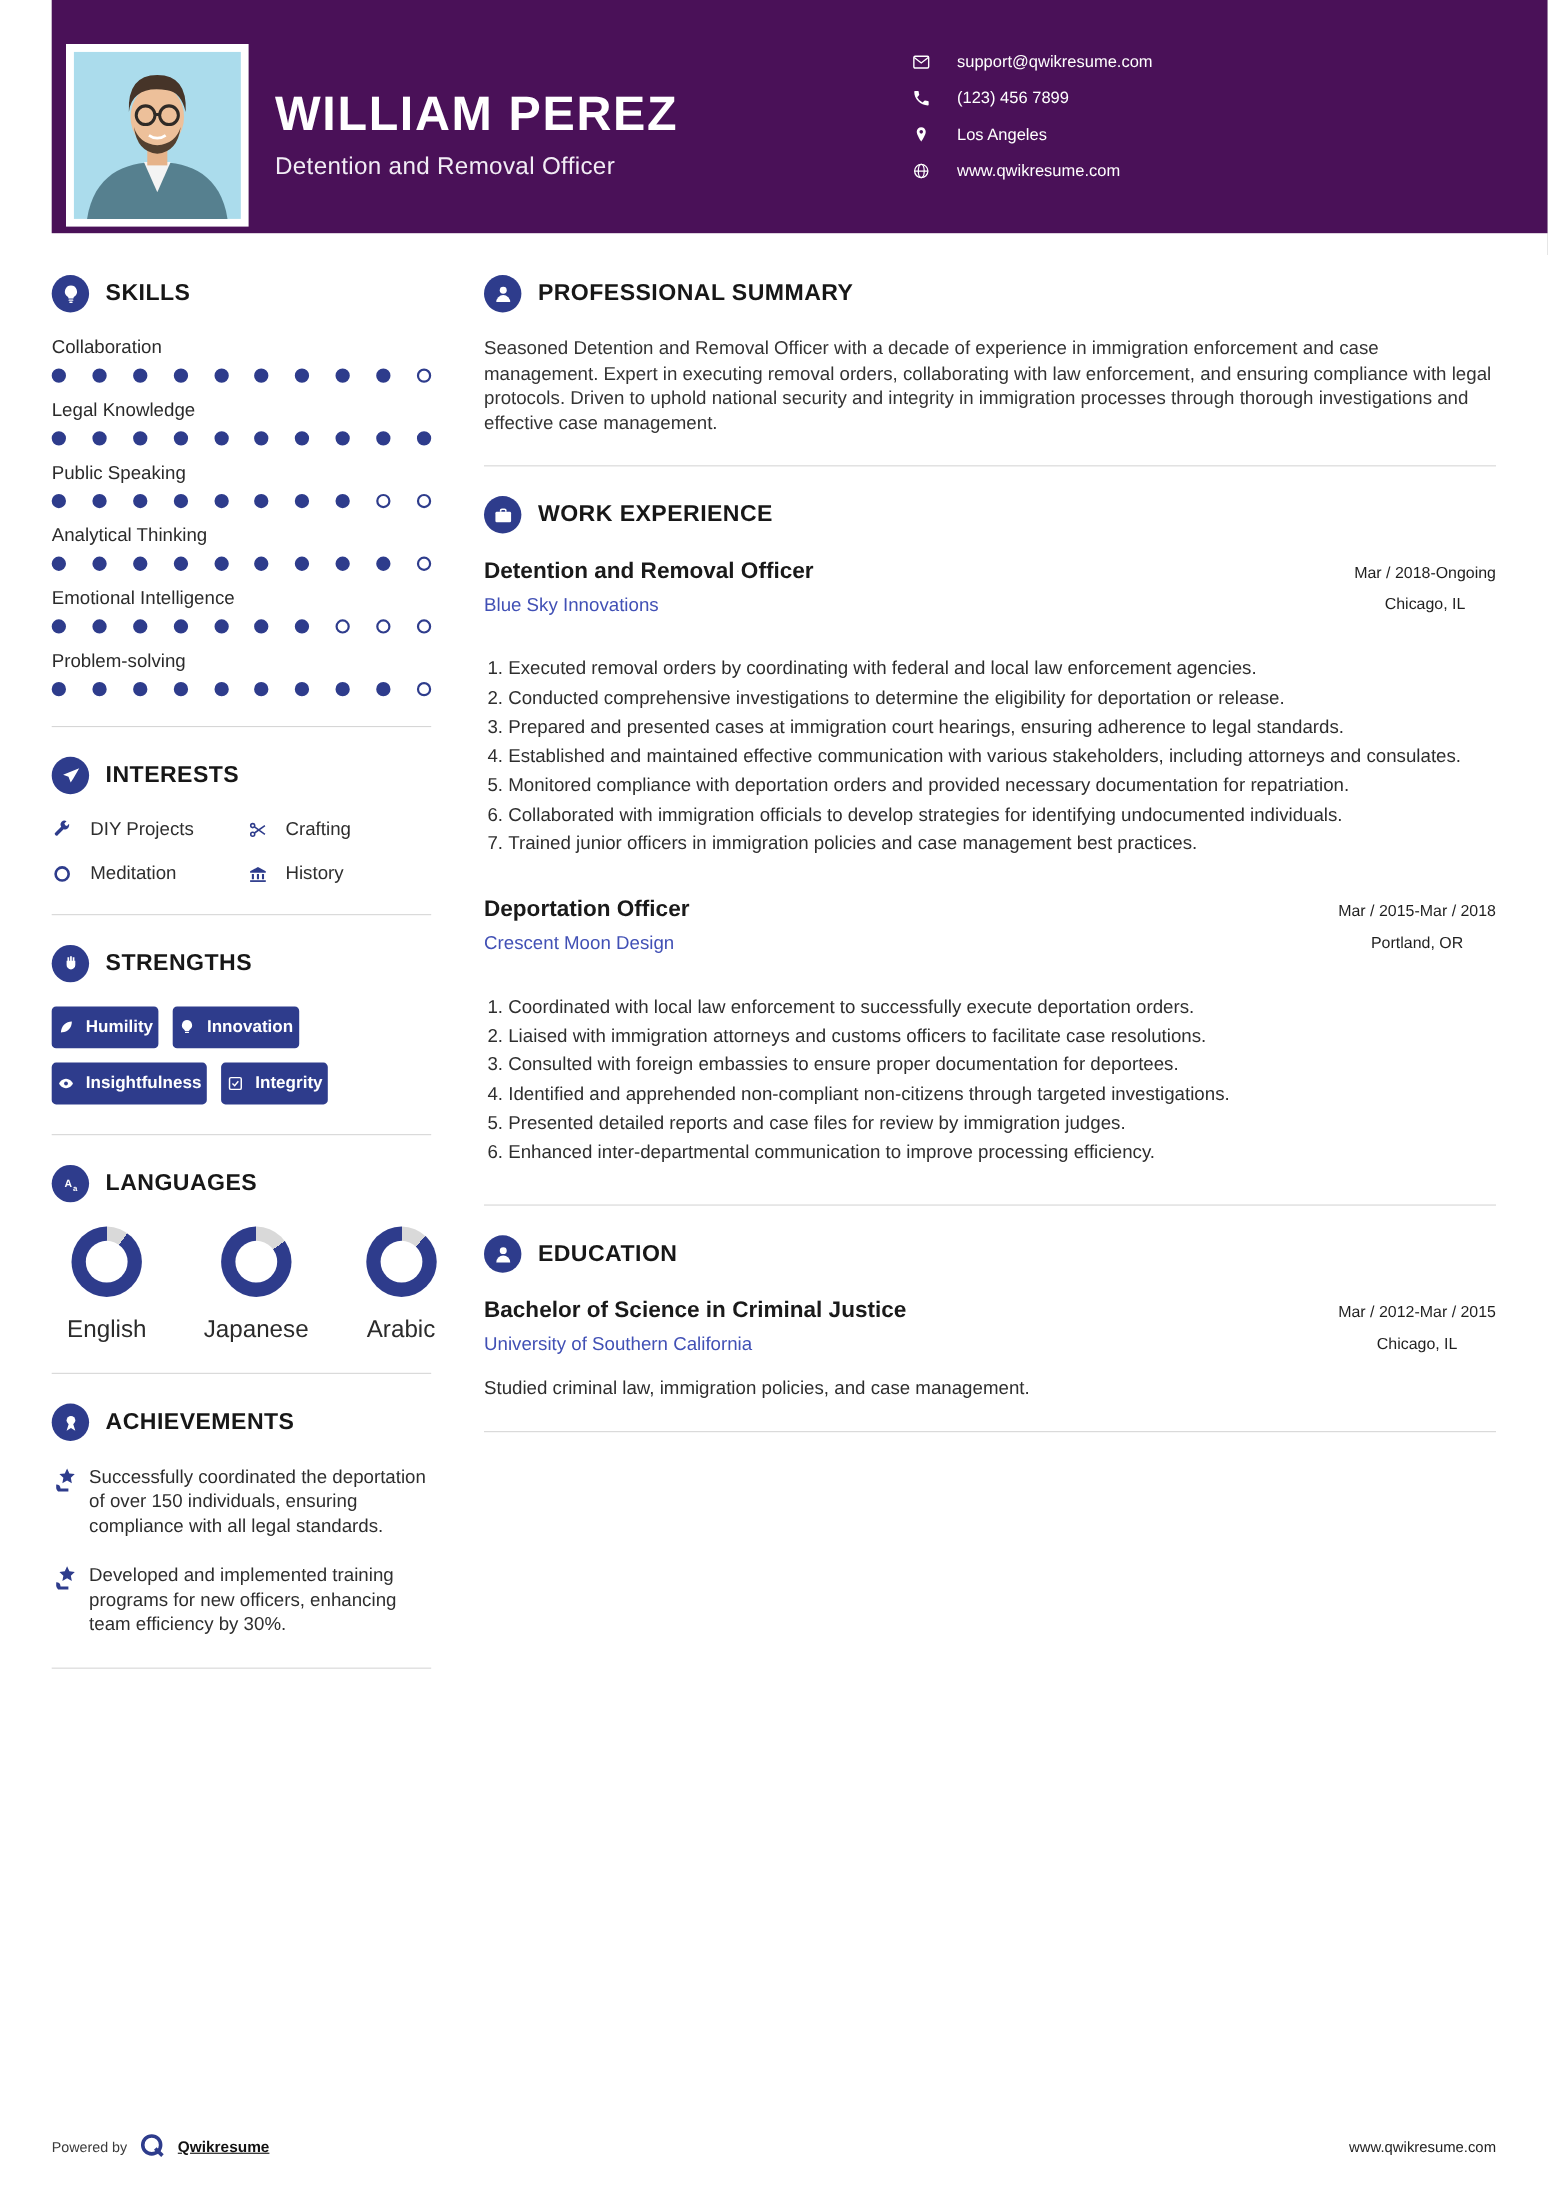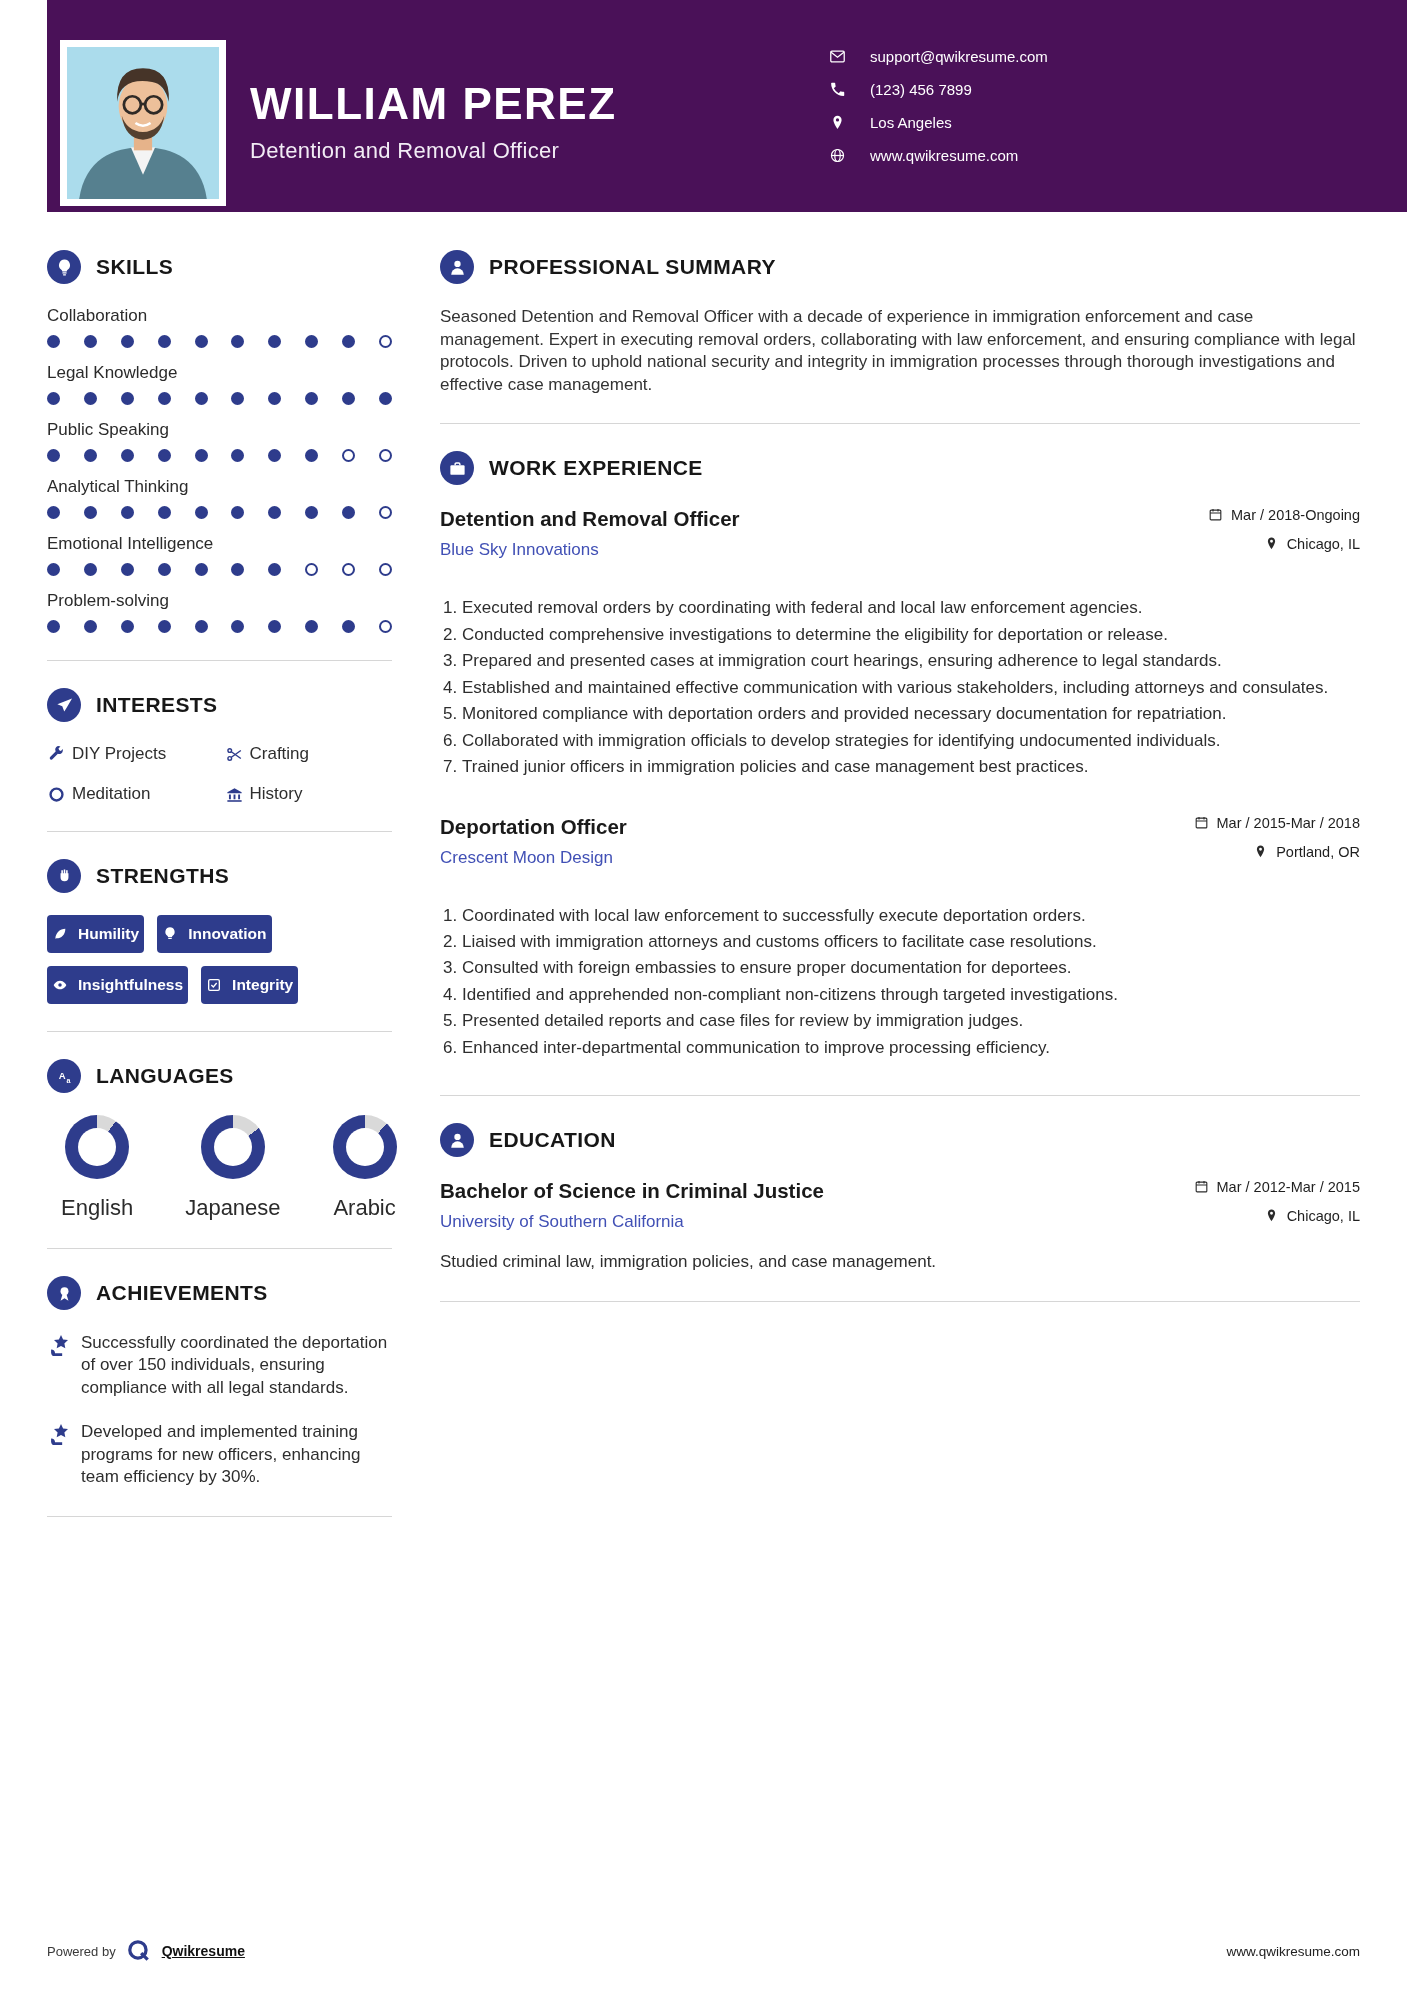--- a/index.html
+++ b/index.html
@@ -40,21 +40,21 @@
 
   
   .skill{margin-bottom:15px;}
   .skill-name{font-size:17px;color:#2b2b2b;margin-bottom:9px;}
   .dots{display:flex;justify-content:space-between;}
   .dot{width:13px;height:13px;border-radius:50%;border:2.5px solid var(--accent);background:#fff;}
   .dot.filled{background:var(--accent);}
 
   
   .interests-grid{display:grid;grid-template-columns:1fr 1fr;row-gap:20px;column-gap:10px;}
-  .interest{display:flex;align-items:center;gap:6px;font-size:17px;color:#2e2e2e;}
+  .interest{display:flex;align-items:center;gap:16px;font-size:17px;color:#2e2e2e;}
   .iicon{width:19px;height:19px;color:var(--accent);display:inline-flex;flex:none;}
   .iicon svg{width:19px;height:19px;}
 
   
   .pills{display:flex;flex-wrap:wrap;gap:13px;}
   .pill{display:inline-flex;align-items:center;gap:10px;height:38px;padding:0 5px;border-radius:4px;
         background:var(--accent);color:#fff;font-size:15.5px;font-weight:600;}
   .pill svg{width:16px;height:16px;}
 
   
@@ -70,21 +70,21 @@
   .aicon svg{width:28px;height:28px;}
   .ach-text{font-size:17px;line-height:1.32;color:#2e2e2e;}
 
   
   .summary-text{font-size:17px;line-height:1.33;color:var(--text);}
   .job{margin-bottom:36px;}
   .job-head{display:flex;justify-content:space-between;align-items:flex-start;}
   .job-role{font-size:20.5px;font-weight:800;color:#1a1a1a;}
   .job-company{font-size:17px;color:var(--link);margin-top:9px;}
   .job-meta{text-align:right;flex:none;padding-left:20px;}
-  .meta-row{display:flex;justify-content:flex-end;gap:8px;font-size:14.5px;color:#1f1f1f;height:22px;margin-bottom:7px;}
+  .meta-row{display:flex;justify-content:flex-end;align-items:center;gap:8px;font-size:14.5px;color:#1f1f1f;height:22px;margin-bottom:7px;flex-direction:column;}
   .meta-row svg{width:15px;height:15px;color:#2b2b2b;}
   ol.bullets{margin-top:32px;padding-left:22px;}
   ol.bullets li{font-size:17px;line-height:1.32;color:#2e2e2e;margin-bottom:4px;}
   .edu-desc{font-size:17px;color:#2e2e2e;margin-top:14px;line-height:1.33;}
 
   
   .footer{position:absolute;left:47px;right:47px;bottom:26px;display:flex;justify-content:space-between;align-items:center;}
   .footer-left{display:flex;align-items:center;gap:10px;font-size:13px;color:#3a3a3a;}
   .qlogo{width:26px;height:26px;color:var(--accent);}
   .qlogo svg{width:26px;height:26px;}

